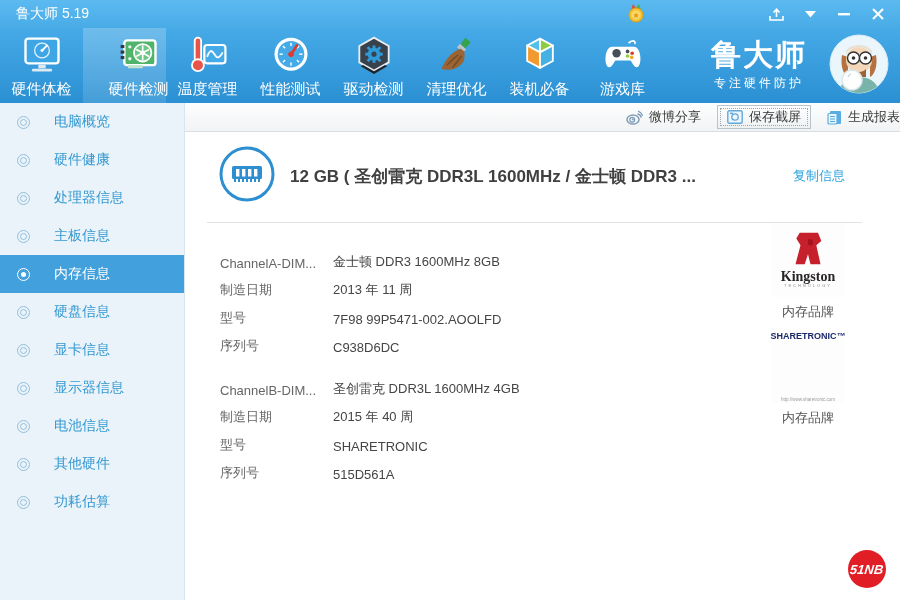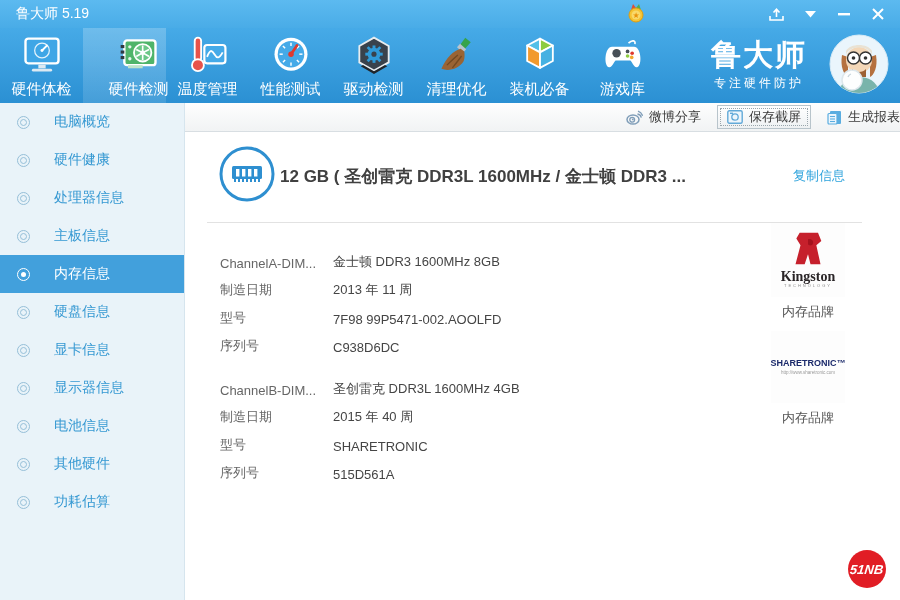--- a/index.html
+++ b/index.html
@@ -45,21 +45,21 @@
   .actionbar{height:28px;flex:0 0 28px;background:linear-gradient(180deg,#fefefe,#f1f3f4);
     border-bottom:1px solid #d8dee2;display:flex;align-items:center;justify-content:flex-end;
     gap:16px;font-size:13px;color:#3a3a3a;}
   .act-item{display:flex;align-items:center;gap:6px;cursor:pointer;}
   .act-btn{border:1px solid #b8c4cb;background:linear-gradient(180deg,#fff,#eef1f3);
     padding:2px 9px;outline:1px dotted #9aa6ad;outline-offset:-4px;}
 
   
   .content{flex:1;background:#fff;position:relative;}
   .hdr{display:flex;align-items:center;height:72px;padding-left:33px;padding-right:55px;padding-top:8px;}
-  .hdr-title{margin-left:4px;font-size:17px;font-weight:bold;color:#404040;white-space:nowrap;}
+  .hdr-title{margin-left:14px;font-size:17px;font-weight:bold;color:#404040;white-space:nowrap;}
   .copy-link{margin-left:auto;color:#2ea3dc;font-size:13px;cursor:pointer;white-space:nowrap;}
   .divider{border-top:1px solid #e2e2e2;margin:10px 38px 0 22px;}
   .spec{margin:20px 0 0 35px;font-size:13px;}
   .spec-row{height:28px;display:flex;align-items:flex-end;}
   .spec-row .lab{width:113px;color:#666;}
   .spec-row .val{color:#454545;}
   .group-gap{height:15px;}
 
   .brandcol{position:absolute;right:55px;top:91px;width:74px;text-align:center;}
   .brand-img{width:74px;background:#fdfdfd;display:flex;flex-direction:column;align-items:center;justify-content:center;}
@@ -440,21 +440,21 @@
         <div class="brandcol">
           <div class="brand-img" style="height:74px;">
             <svg width="40" height="40" viewBox="0 0 48 48">
               <path d="M14 2 L36 2 L40 12 L34 17 L39 40 L27 40 L24 28 L20 40 L9 40 L15 17 L10 9 Z" fill="#c6202c"></path>
               <path d="M24 10 C27 9,31 11,30 15 C29 18,25 18,24 16" fill="#a5121e"></path>
             </svg>
             <div class="kingston-word">Kingston</div>
             <div class="kingston-tech">TECHNOLOGY</div>
           </div>
           <div class="brand-caption">内存品牌</div>
-          <div class="brand-img" style="height:72px;">
+          <div class="brand-img" style="height:72px;justify-content:space-between;">
             <div class="sharetronic-word">SHARETRONIC™</div>
             <div class="sharetronic-url">http://www.sharetronic.com</div>
           </div>
           <div class="brand-caption">内存品牌</div>
         </div>
 
         <div class="watermark">
           <span>51NB</span>
         </div>
       </div>

